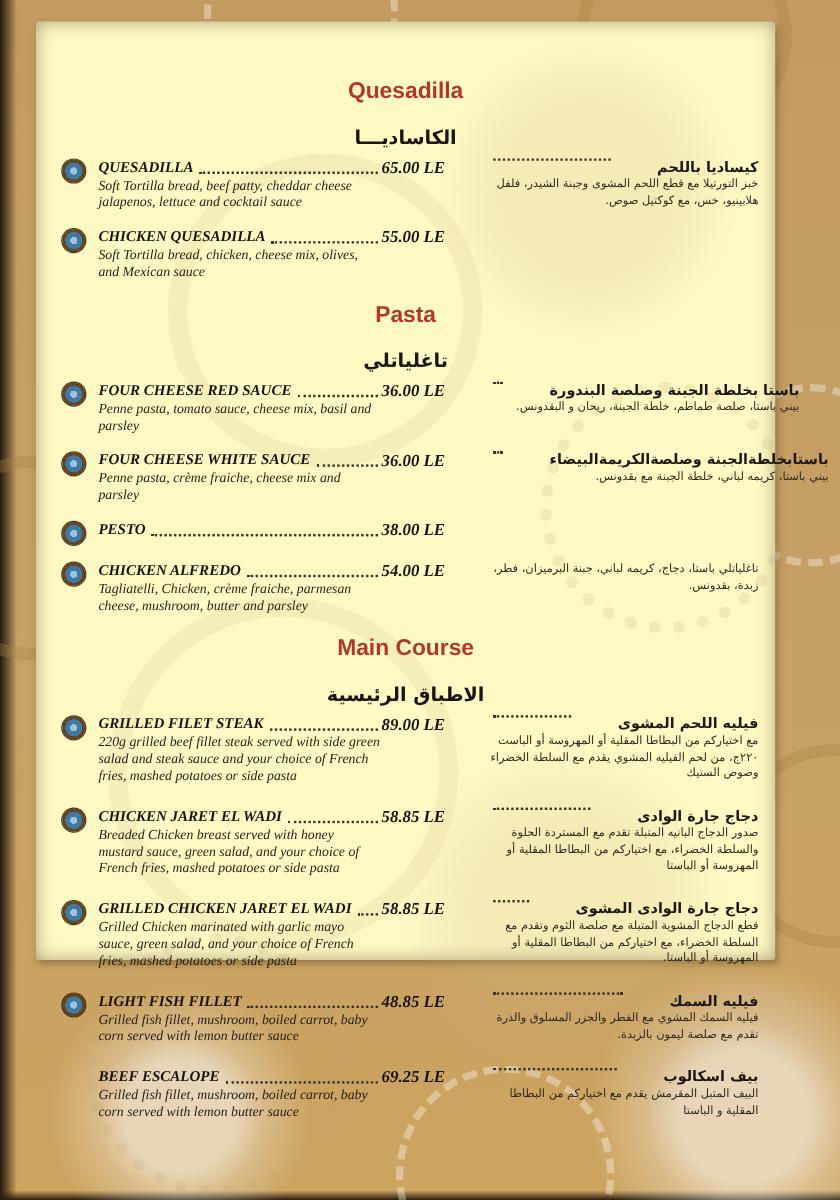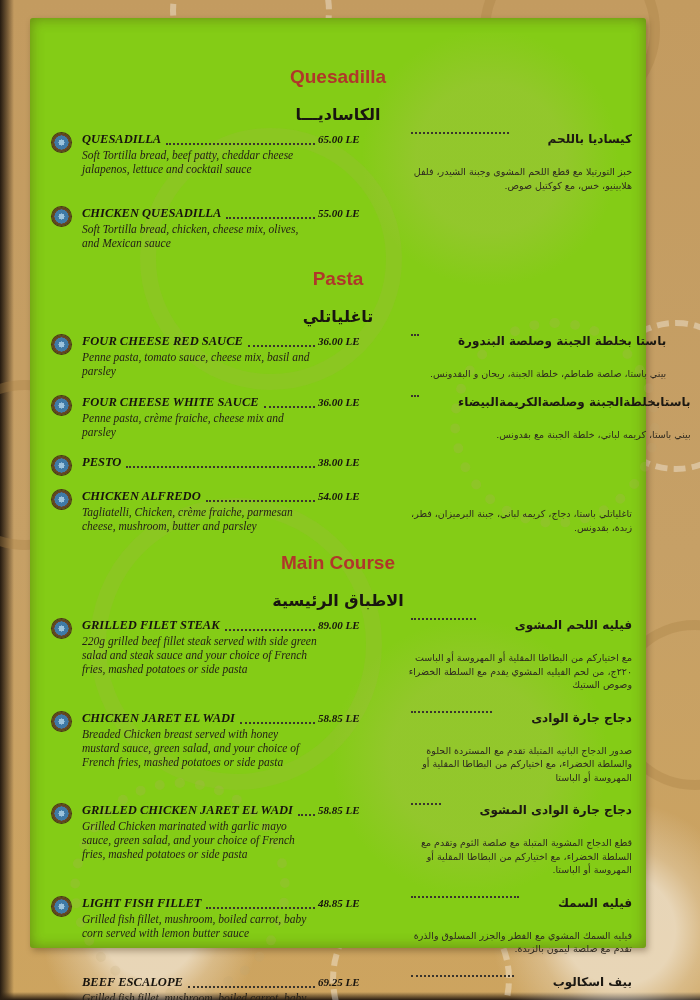--- a/index.html
+++ b/index.html
@@ -12,22 +12,22 @@
   .edge-dark-left{position:absolute;left:0;top:0;width:14px;height:1000px;
     background:linear-gradient(90deg,#241a10 0%,rgba(60,42,22,.55) 55%,rgba(90,66,36,0) 100%);}
   .edge-dark-bottom{position:absolute;left:0;bottom:0;width:700px;height:8px;
     background:linear-gradient(0deg,#2a1e12 0%,rgba(60,44,24,0) 100%);}
   .orn{position:absolute;border-radius:50%;pointer-events:none;}
   .orn.ring{border:6px dashed rgba(255,255,255,.35);}
   .orn.blob{background:radial-gradient(circle,rgba(255,255,255,.55) 0 30%,rgba(255,255,255,.25) 45%,rgba(255,255,255,0) 70%);}
   .orn.tanring{border:10px solid rgba(168,130,70,.35);}
   
   .page{
-    position:absolute;left:30px;top:18px;width:616px;height:930px;
-    background:#84cc16;box-shadow:0 0 14px rgba(70,50,20,.45) inset,2px 3px 6px rgba(60,40,15,.35);
+    position:absolute;left:30px;top:18px;width:616px;height:782px;
+    background:#fef9c3;box-shadow:0 0 14px rgba(70,50,20,.45) inset,2px 3px 6px rgba(60,40,15,.35);
     border-radius:3px;
   }
   .page .wm{position:absolute;border-radius:50%;pointer-events:none;}
   .page .wm.r1{border:16px solid rgba(190,165,115,.12);}
   .page .wm.r2{border:10px dotted rgba(190,165,115,.18);}
   .page .wm.fill{background:radial-gradient(circle,rgba(205,180,130,.20) 0 40%,rgba(205,180,130,0) 70%);}
   .content{position:absolute;left:14px;top:48px;width:588px;}
   
   .sec-head{text-align:center;margin:0 0 6px 0;}
   .sec-title-en{font-family:"Liberation Sans", sans-serif;font-weight:bold;font-size:19px;color:#b0372a;line-height:22px;}
@@ -38,25 +38,25 @@
   .col-icon{width:38px;flex:0 0 38px;padding-top:1px;}
   .badge{display:block;width:19px;height:19px;border-radius:50%;margin-left:8px;
     background:radial-gradient(circle,#9cc4dd 0 22%,#3f7aa6 23% 52%,#6b4a26 53% 100%);
     box-shadow:0 0 0 1px #4a3318, inset 0 0 2px rgba(0,0,0,.5);}
   .badge.hidden{visibility:hidden;}
   .col-en{width:236px;flex:0 0 236px;}
   .en-name-row{display:flex;align-items:flex-end;}
   .en-name{font-weight:bold;font-style:italic;font-size:12.5px;color:#17130e;line-height:15px;white-space:nowrap;}
   .dots{flex:1;min-width:8px;border-bottom:2px dotted #3a342c;margin:0 3px 2px 5px;}
   .en-desc{font-style:italic;font-size:11.5px;color:#221d16;line-height:14px;margin-top:1px;}
-  .col-price{width:86px;flex:0 0 86px;font-style:italic;font-weight:bold;font-size:11px;color:#17130e;padding-top:1px;white-space:nowrap;}
+  .col-price{width:86px;flex:0 0 86px;font-style:italic;font-weight:bold;font-size:14px;color:#17130e;padding-top:1px;white-space:nowrap;}
   .col-ar{flex:1;direction:rtl;text-align:right;padding-left:2px;}
   .ar-name-row{display:flex;align-items:flex-start;gap:36px;}
   .ar-name{font-family:"DejaVu Sans", sans-serif;font-weight:bold;font-size:12px;color:#1c1812;line-height:15px;white-space:nowrap;}
-  .ar-desc{font-family:"DejaVu Sans", sans-serif;font-size:9.5px;color:#2e281f;line-height:13.5px;margin-top:18px;}
+  .ar-desc{font-family:"DejaVu Sans", sans-serif;font-size:9.5px;color:#2e281f;line-height:13.5px;margin-top:0;}
   .sec-gap{height:4px;}
 </style>
 </head>
 <body>
 
 <div class="edge-dark-left"></div>
 <div class="edge-dark-bottom"></div>
 <div class="orn ring" style="left:170px;top:-70px;width:150px;height:150px;"></div>
 <div class="orn tanring" style="left:480px;top:-60px;width:160px;height:160px;"></div>
 <div class="orn ring" style="left:600px;top:320px;width:140px;height:140px;"></div>

